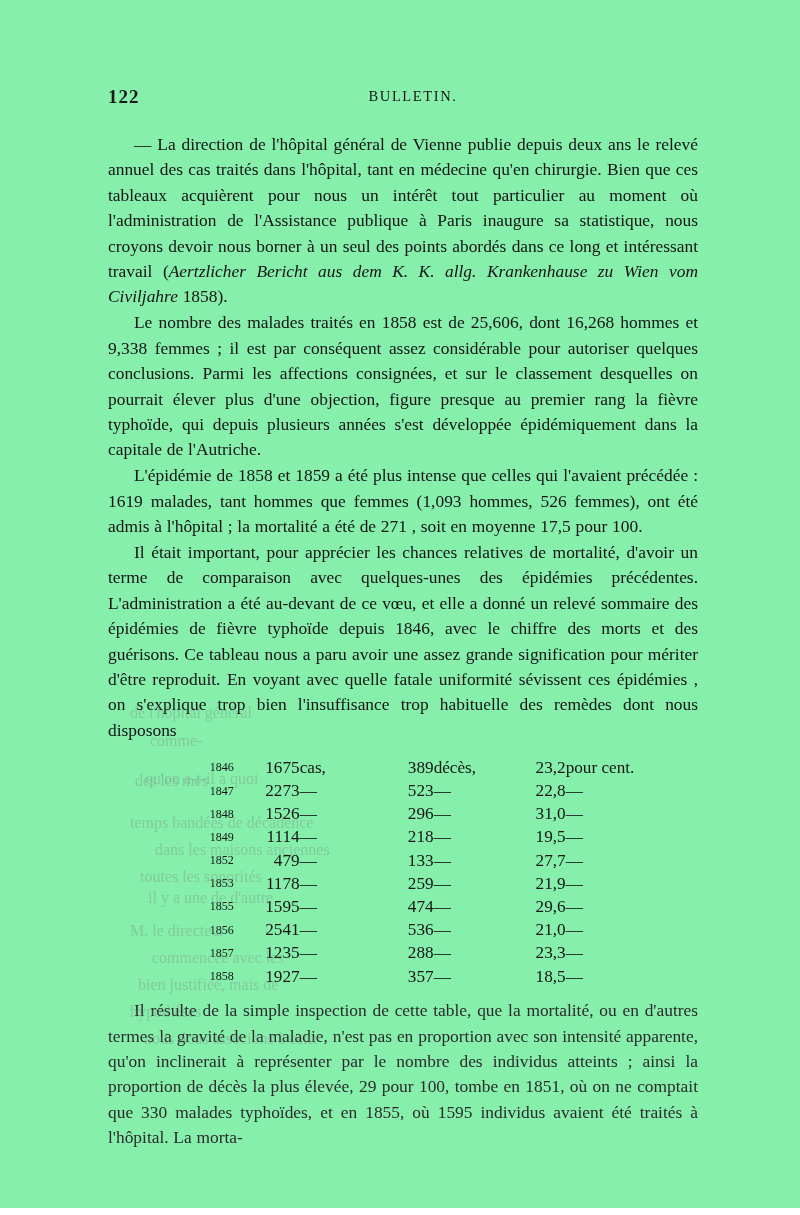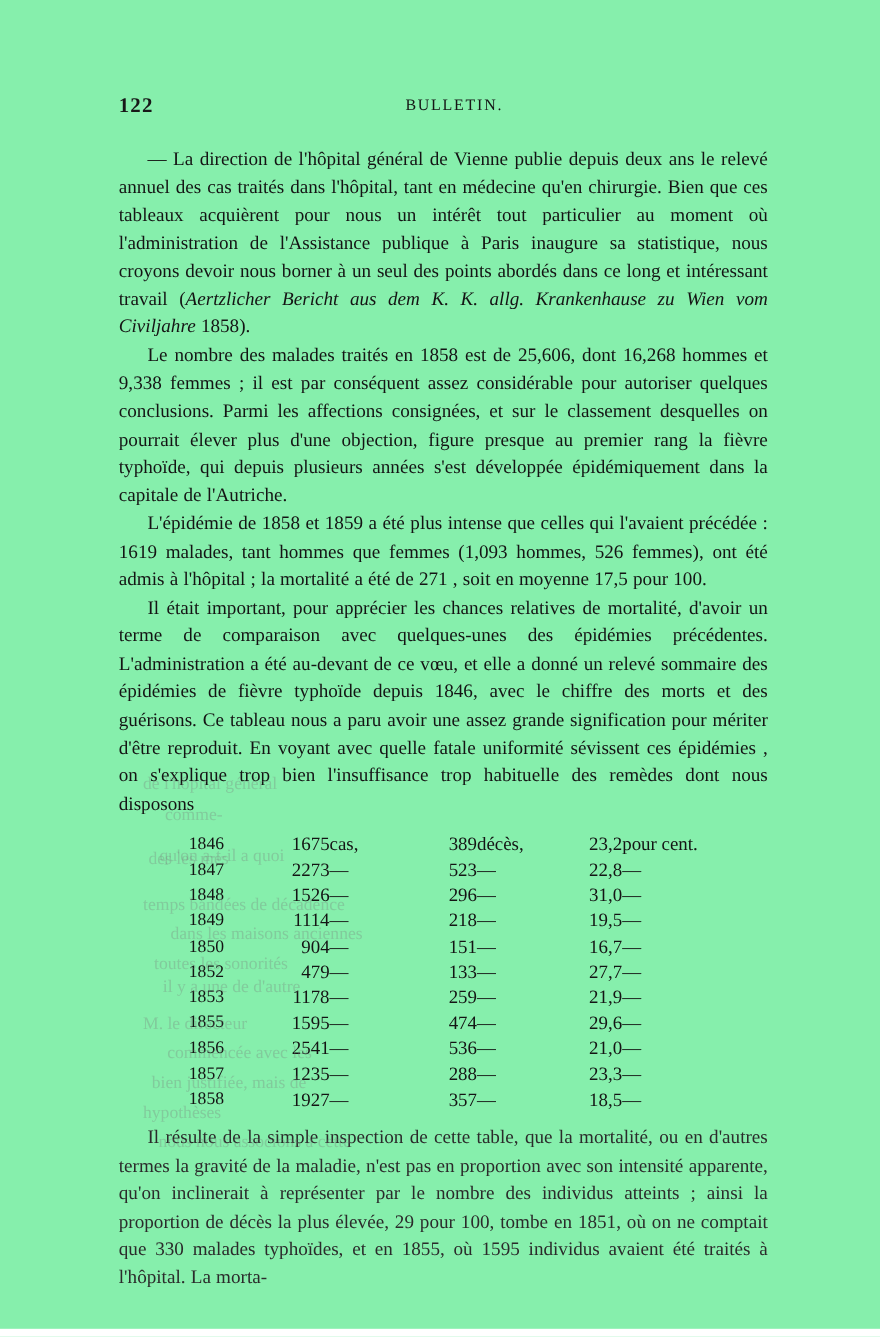--- a/index.html
+++ b/index.html
@@ -71,23 +71,24 @@
     border-collapse: collapse;
     margin: 13px auto 10px auto;
     font-size: 17.2px;
     color: #141414;
   }
   table.stats td {
     padding: 1.6px 0;
     white-space: nowrap;
   }
   td.c-year {
+    text-align: right;
     width: 62px;
     padding-right: 26px;
-    font-size: 16px;
+    font-size: 12px;
   }
   td.c-cases {
     text-align: right;
     width: 66px;
   }
   td.c-caslabel {
     text-align: left;
     width: 74px;
     padding-left: 9px;
   }
@@ -178,29 +179,20 @@
           <td class="c-pct">31,0</td>
           <td class="c-pctlabel">—</td>
         </tr>
         <tr>
           <td class="c-year">1849</td>
           <td class="c-cases">1114</td>
           <td class="c-caslabel">—</td>
           <td class="c-deaths">218</td>
           <td class="c-dash2">—</td>
           <td class="c-pct">19,5</td>
-          <td class="c-pctlabel">—</td>
-        </tr>
-        <tr>
-          <td class="c-year">1850</td>
-          <td class="c-cases">904</td>
-          <td class="c-caslabel">—</td>
-          <td class="c-deaths">151</td>
-          <td class="c-dash2">—</td>
-          <td class="c-pct">16,7</td>
           <td class="c-pctlabel">—</td>
         </tr>
         <tr>
           <td class="c-year">1852</td>
           <td class="c-cases">479</td>
           <td class="c-caslabel">—</td>
           <td class="c-deaths">133</td>
           <td class="c-dash2">—</td>
           <td class="c-pct">27,7</td>
           <td class="c-pctlabel">—</td>

